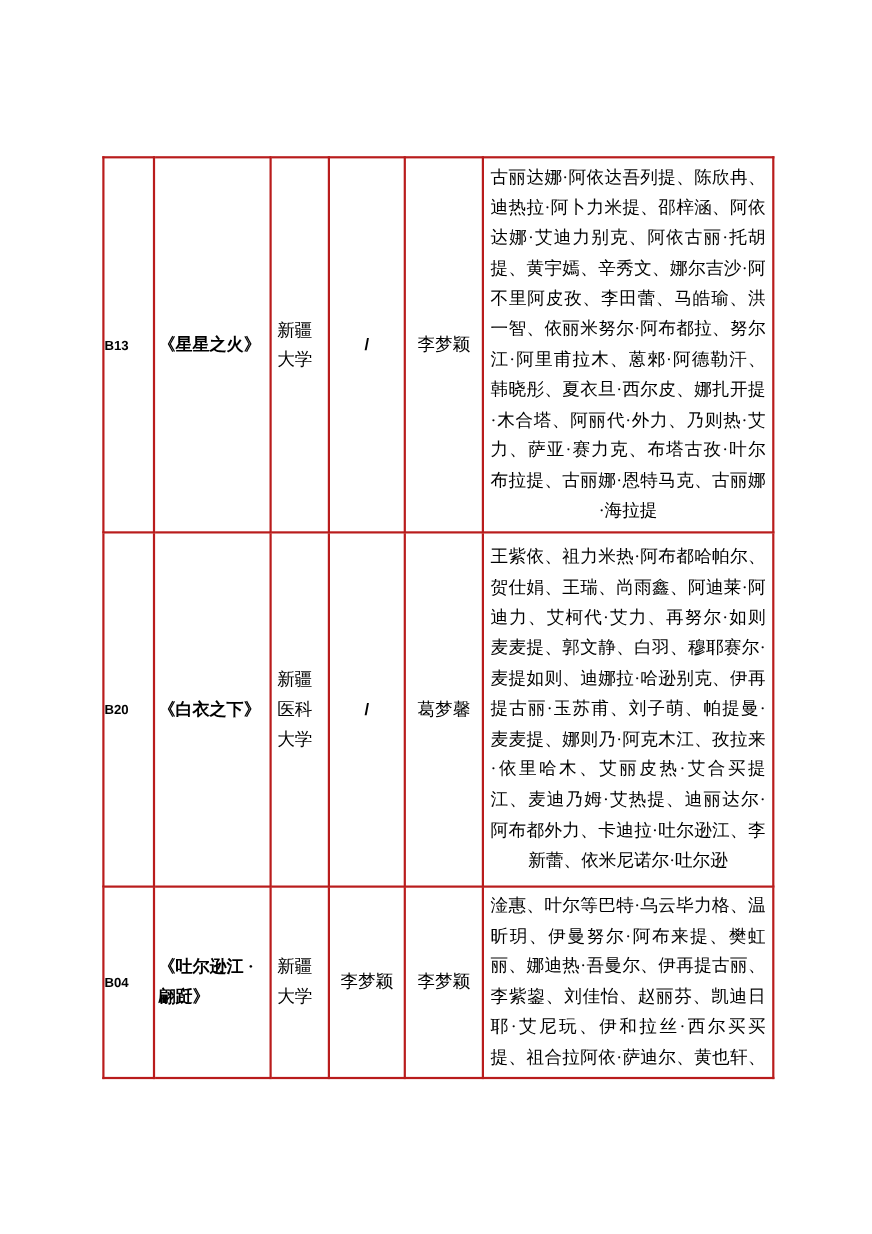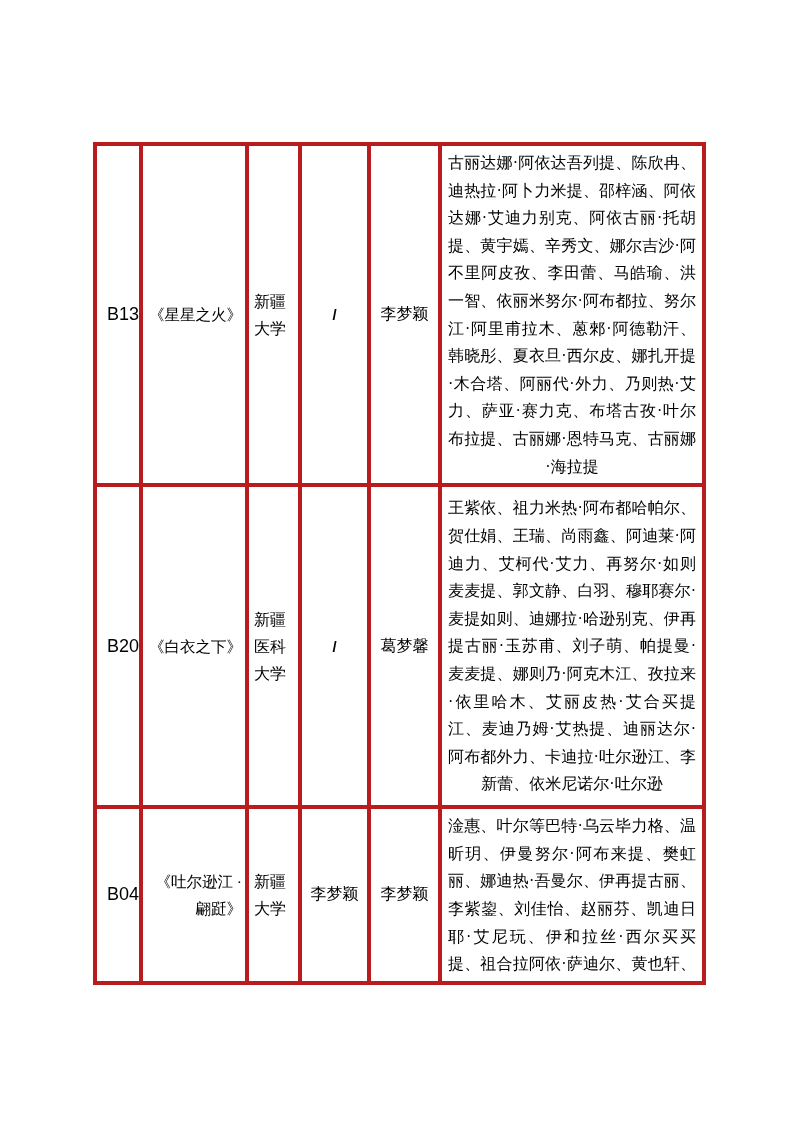--- a/index.html
+++ b/index.html
@@ -16,34 +16,34 @@
     color: #000;
   }
   table.doc-table {
     position: absolute;
     left: 93px; top: 142px;
     width: 609px;
     border-collapse: collapse;
     table-layout: fixed;
   }
   td {
-    border: 4px solid #b91c1c;
+    border: 2px solid #b91c1c;
     vertical-align: middle;
     padding: 0;
     overflow: hidden;
   }
   .c-id {
-    text-align: right;
+    text-align: left;
     font-family: "Liberation Sans", "DejaVu Sans", sans-serif;
-    font-weight: normal;
-    font-size: 18px;
+    font-weight: bold;
+    font-size: 12px;
   }
   .c-title {
-    text-align: right;
-    font-weight: normal;
+    text-align: left;
+    font-weight: bold;
     font-size: 15.5px;
     line-height: 27px;
     padding: 2px 3px;
   }
   .c-school {
     font-size: 16px;
     line-height: 27px;
     padding: 2px 5px;
   }
   .c-mid {

